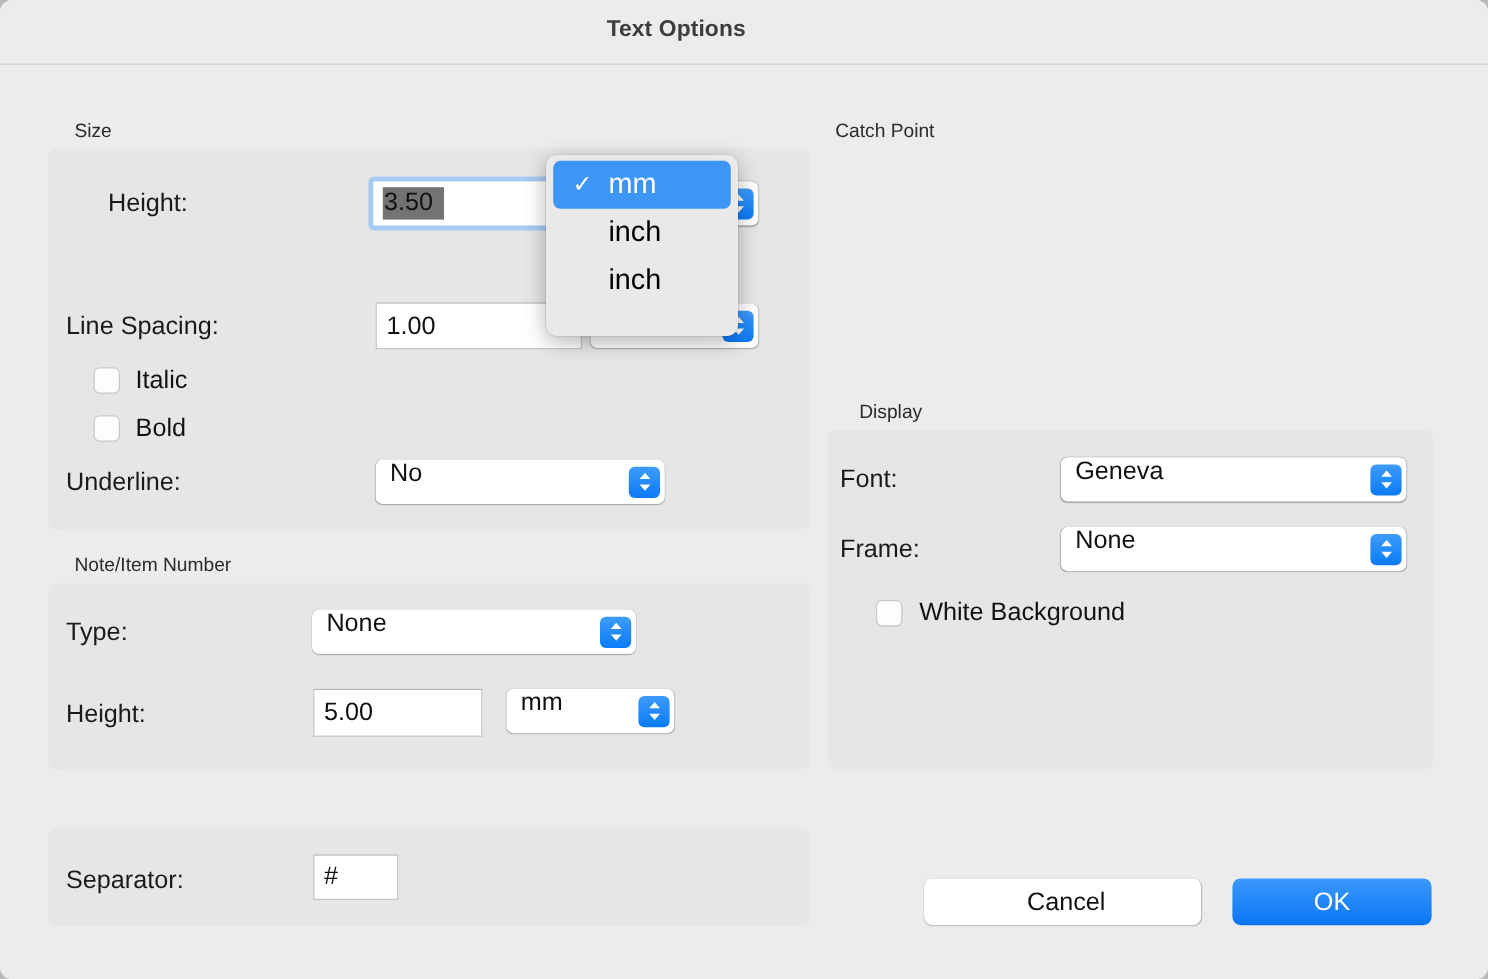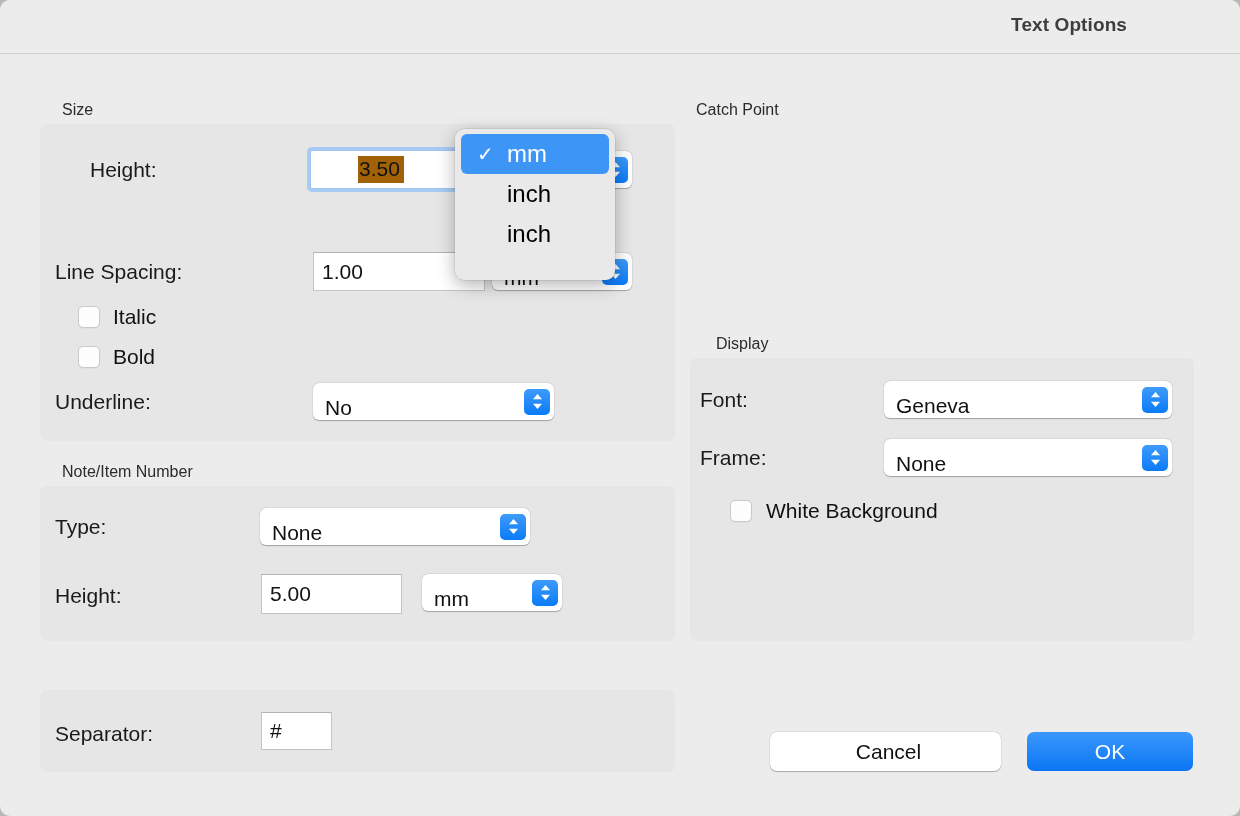--- a/index.html
+++ b/index.html
@@ -33,21 +33,21 @@
     width: 1240px;
     height: 54px;
     background: #ececec;
     border-bottom: 1px solid #d2d2d2;
     box-sizing: border-box;
   }
   .title {
     position: absolute;
     left: 0; top: 14px;
     width: 1127px;
-    text-align: right;
+    text-align: center;
     font-size: 19px;
     font-weight: bold;
     color: #3d3d3d;
     letter-spacing: 0.1px;
   }
 
   
   .group-label {
     position: absolute;
     font-size: 16px;
@@ -82,34 +82,33 @@
     align-items: center;
     padding-left: 8px;
     overflow: hidden;
   }
   .textfield.focused {
     border: 1px solid #9ec5f0;
     box-shadow: 0 0 0 3px #a8cbf2;
     border-radius: 2px;
   }
   .sel {
-    background: #a16207;
-    padding: 1px 4px 2px 1px;
-    margin-left: 39px;
+    background: #737373;
+    padding: 1px 9px 2px 1px;
   }
 
   
   .popup {
     position: absolute;
     background: #ffffff;
     border-radius: 6px;
     box-sizing: border-box;
     box-shadow: 0 0.5px 1px rgba(0,0,0,0.28), 0 0 0 0.5px rgba(0,0,0,0.06);
     display: flex;
-    align-items: flex-end;
+    align-items: flex-start;
     font-size: 21px;
     color: #111;
     padding-left: 12px;
     overflow: hidden;
   }
   .chev {
     position: absolute;
     right: 4px;
     top: 50%;
     transform: translateY(-50%);

